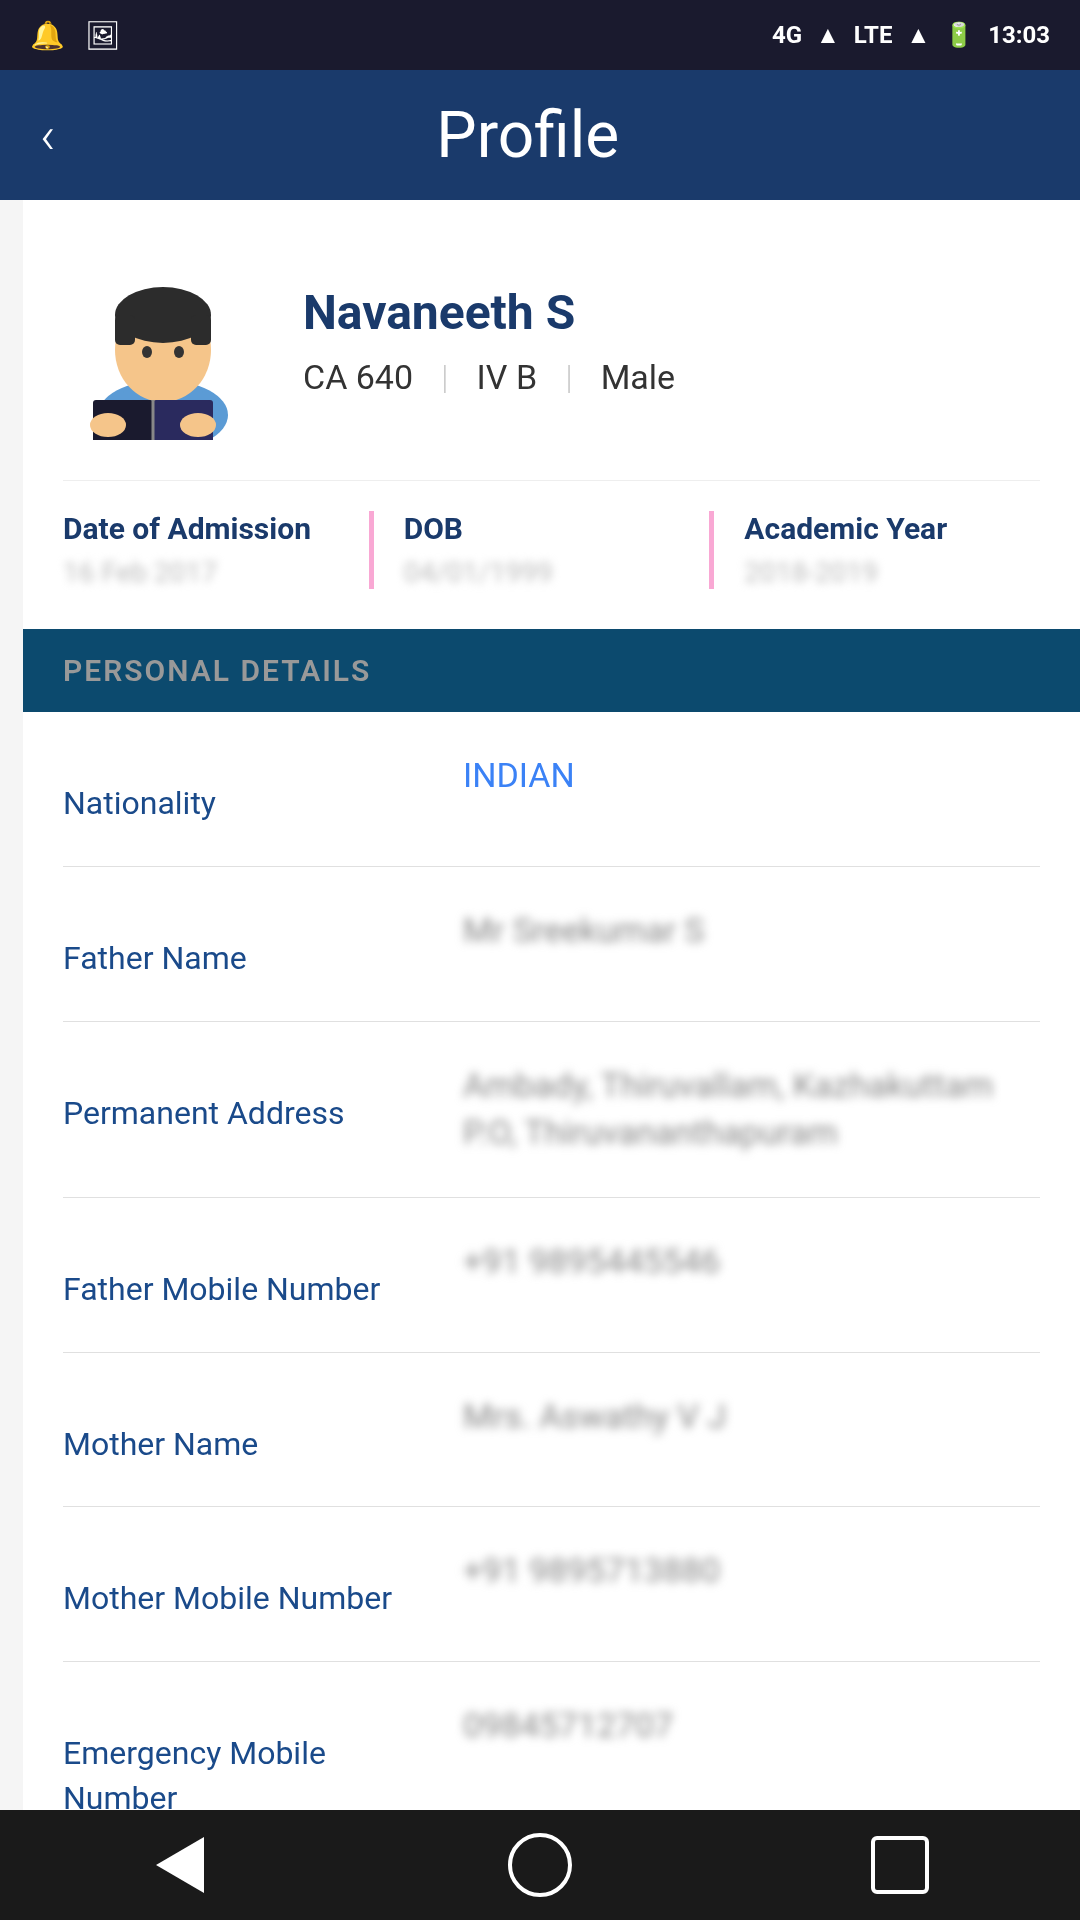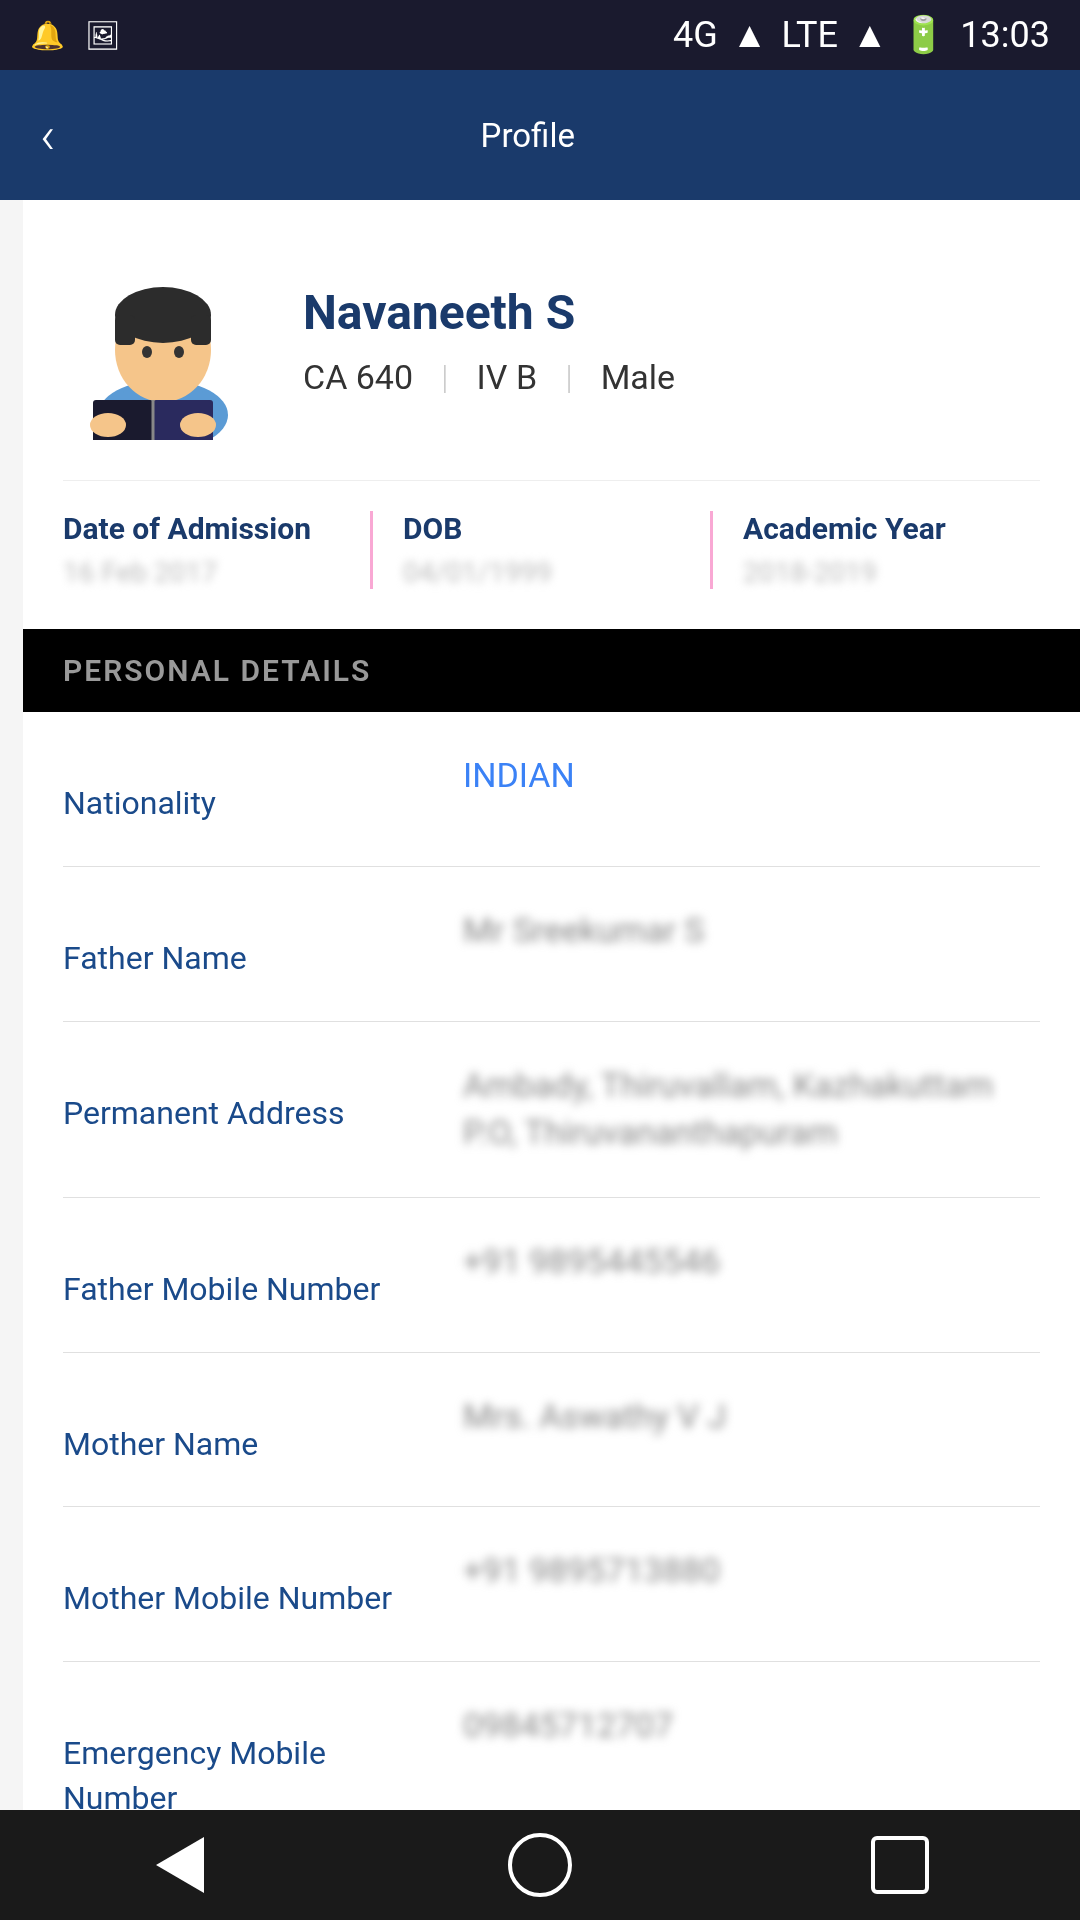--- a/index.html
+++ b/index.html
@@ -29,22 +29,22 @@
     .status-left {
       display: flex;
       align-items: center;
       gap: 20px;
     }
 
     .status-right {
       display: flex;
       align-items: flex-start;
       gap: 14px;
-      font-weight: normal;
-      font-size: 36px;
+      font-weight: bold;
+      font-size: 24px;
     }
 
     .status-icon {
       font-size: 28px;
     }
 
     
     .header {
       background: #1a3a6b;
       height: 130px;
@@ -56,21 +56,21 @@
 
     .back-btn {
       font-size: 52px;
       color: white;
       margin-right: 40px;
       cursor: pointer;
       font-weight: 300;
     }
 
     .header-title {
-      font-size: 33px;
+      font-size: 64px;
       font-weight: 400;
       flex: 1;
       text-align: center;
       margin-right: 80px;
     }
 
     
     .profile-card {
       background: white;
       padding: 40px;
@@ -130,40 +130,40 @@
     }
 
     .date-item {
       flex: 1;
       display: flex;
       flex-direction: column;
       gap: 10px;
     }
 
     .date-item + .date-item {
-      border-left: 3px solid #f9a8d4;
+      border-left: 5px solid #f9a8d4;
       padding-left: 30px;
       margin-left: 10px;
     }
 
     .date-label {
       font-size: 30px;
       font-weight: 700;
       color: #1a3a6b;
     }
 
     .date-value {
       font-size: 28px;
       color: #bbb;
       filter: blur(4px);
     }
 
     
     .section-header {
-      background: #000000;
+      background: #0c4a6e;
       padding: 24px 40px;
       color: #999;
       font-size: 30px;
       font-weight: 600;
       letter-spacing: 2px;
       text-transform: uppercase;
     }
 
     
     .details-list {

